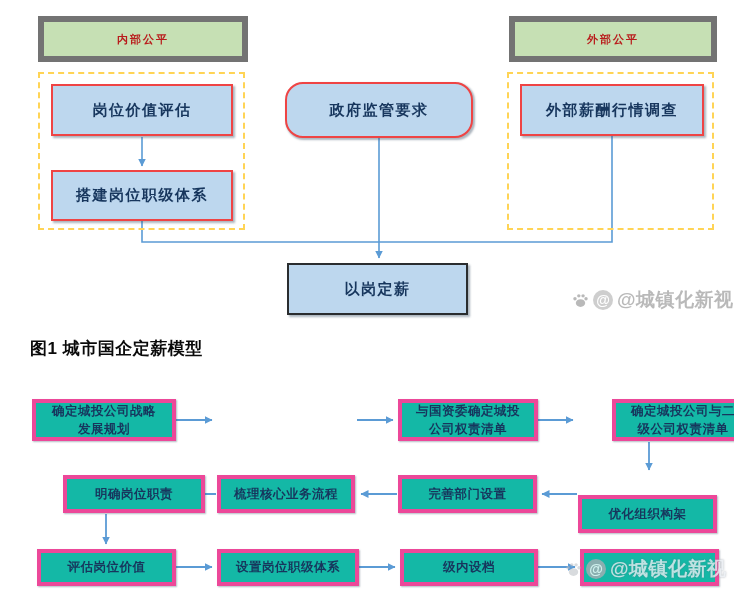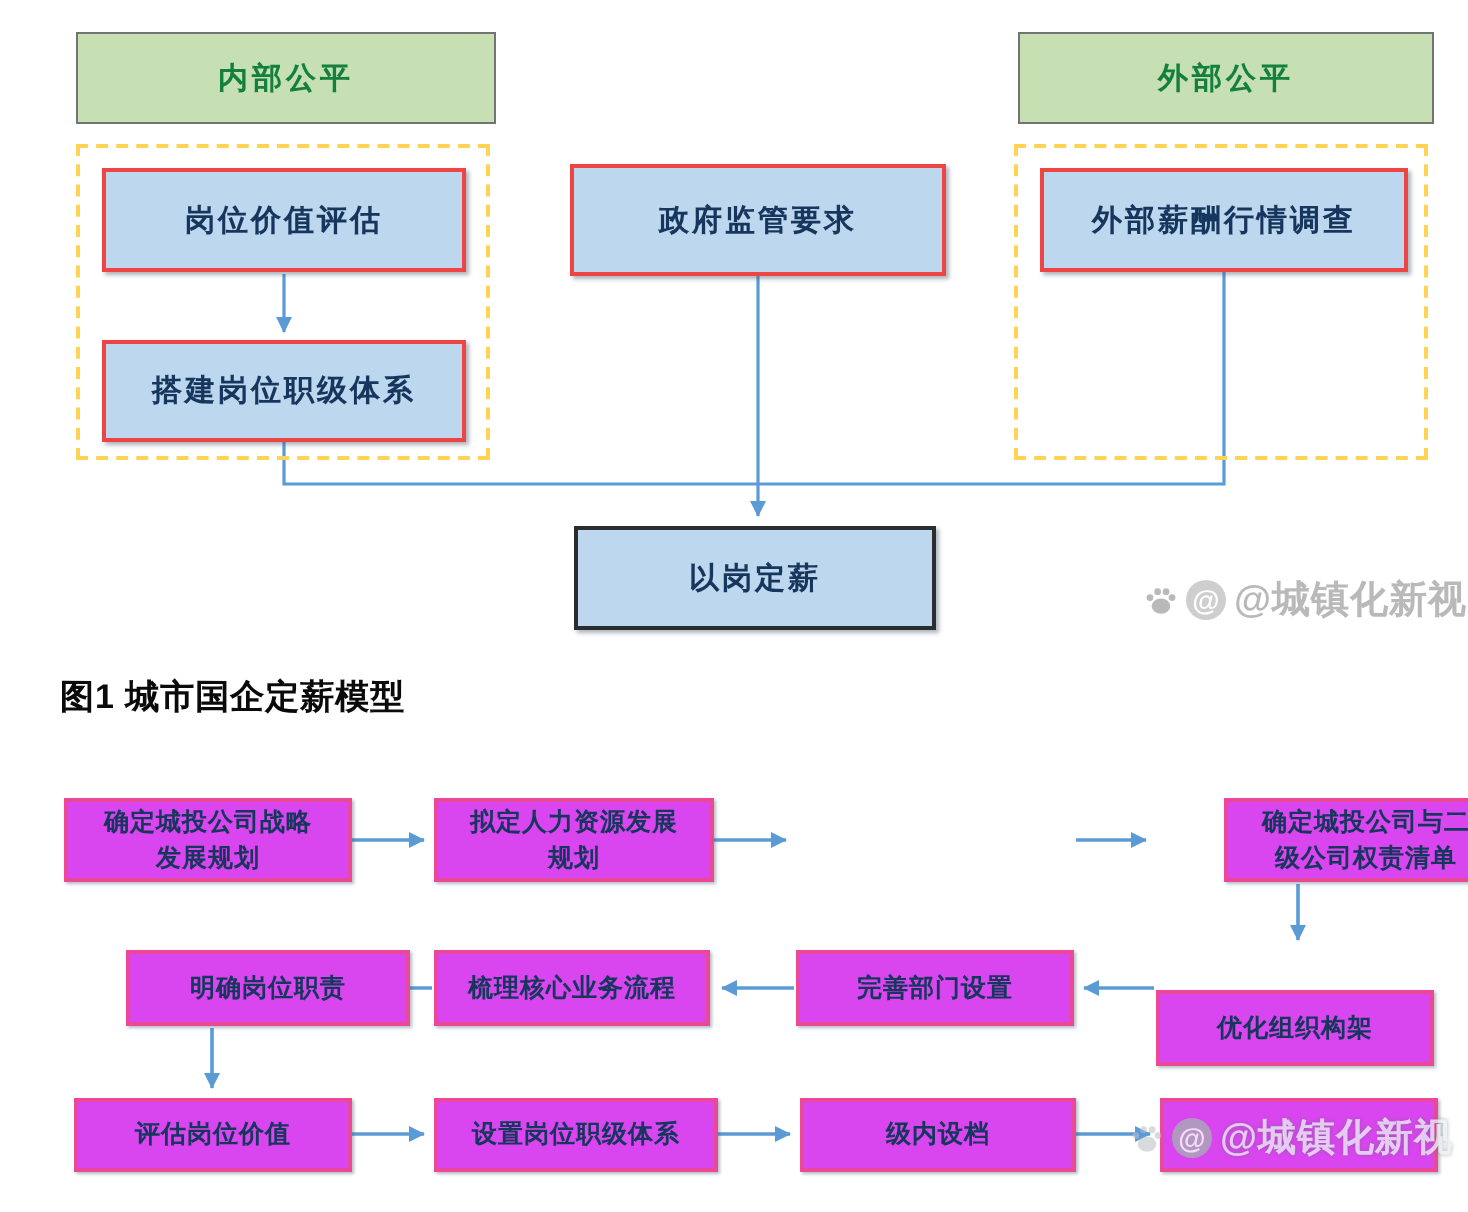--- a/index.html
+++ b/index.html
@@ -3,36 +3,36 @@
 <meta charset="utf-8">
 <style>
   html,body{margin:0;padding:0;background:#ffffff;}
   .page{
     position:relative;width:734px;height:606px;background:#ffffff;
     font-family:"Liberation Sans","DejaVu Sans",sans-serif;overflow:hidden;
   }
   .abs{position:absolute;box-sizing:border-box;}
   
   .hdr{
-    background:#c6e0b4;border:1px solid #737373;
+    background:#c6e0b4;border:6px solid #737373;
     display:flex;align-items:center;justify-content:center;
-    color:#15803d;font-size:15px;font-weight:700;letter-spacing:2px;
+    color:#b91c1c;font-size:11px;font-weight:700;letter-spacing:2px;
   }
   
   .dash{border:2px dashed #ffd455;background:transparent;}
   
   .node{
     background:#bdd7ee;border:2px solid #ef4444;
     box-shadow:1.5px 1.5px 2px rgba(70,90,110,.45);
     display:flex;align-items:center;justify-content:center;
     color:#17365d;font-size:15px;font-weight:700;letter-spacing:1.5px;
   }
   
   .fnode{
-    background:#d946ef;border:2px solid #ec4899;
+    background:#14b8a6;border:4px solid #ec4899;
     box-shadow:1px 1px 1.5px rgba(70,90,110,.4);
     display:flex;align-items:center;justify-content:center;text-align:center;
     color:#17365d;font-size:12.5px;font-weight:700;line-height:1.45;
     white-space:pre-line;letter-spacing:.5px;
   }
   .caption{color:#0a0a0a;font-size:17px;font-weight:600;letter-spacing:.5px;}
   svg.wires{position:absolute;left:0;top:0;pointer-events:none;}
   
   .wm{display:flex;align-items:center;gap:4px;}
   .wm .at-circle{
@@ -85,21 +85,21 @@
   <div class="abs hdr" style="left:509px;top:16px;width:208px;height:46px;">外部公平</div>
 
   <div class="abs dash" style="left:38px;top:72px;width:207px;height:158px;"></div>
 
   <div class="abs dash" style="left:507px;top:72px;width:207px;height:158px;"></div>
 
   <div class="abs node" style="left:51px;top:84px;width:182px;height:52px;">岗位价值评估</div>
 
   <div class="abs node" style="left:51px;top:170px;width:182px;height:51px;">搭建岗位职级体系</div>
 
-  <div class="abs node" style="left:285px;top:82px;width:188px;height:56px;">政府监管要求</div>
+  <div class="abs node" style="left:285px;top:82px;width:188px;height:56px;border-radius:18px;">政府监管要求</div>
 
   <div class="abs node" style="left:520px;top:84px;width:184px;height:52px;">外部薪酬行情调查</div>
 
   <div class="abs node" style="left:287px;top:263px;width:181px;height:52px;border-color:#2a2d2f;">以岗定薪</div>
 
   <div class="abs wm wm-grey" style="left:572px;top:287px;">
     <svg width="17" height="17" viewBox="0 0 20 20">
       <ellipse cx="10" cy="13" rx="5.5" ry="4.5" fill="#6f6f6f"></ellipse>
       <circle cx="3.5" cy="8" r="2" fill="#6f6f6f"></circle>
       <circle cx="8" cy="4.5" r="2" fill="#6f6f6f"></circle>
@@ -107,22 +107,22 @@
       <circle cx="16.5" cy="8" r="2" fill="#6f6f6f"></circle>
     </svg>
     <span class="at-circle">@</span>
     <span class="wm-text">@城镇化新视</span>
   </div>
 
   <div class="abs caption" style="left:30px;top:337px;">图1 城市国企定薪模型</div>
 
   <div class="abs fnode" style="left:32px;top:399px;width:144px;height:42px;">确定城投公司战略
 发展规划</div>
-  <div class="abs fnode" style="left:217px;top:399px;width:140px;height:42px;">拟定人力资源发展
-规划</div>
+  <div class="abs fnode" style="left:398px;top:399px;width:140px;height:42px;">与国资委确定城投
+公司权责清单</div>
   <div class="abs fnode" style="left:612px;top:399px;width:142px;height:42px;">确定城投公司与二
 级公司权责清单</div>
 
   <div class="abs fnode" style="left:35px;top:475px;width:142px;height:38px;margin-left:28px;">明确岗位职责</div>
   <div class="abs fnode" style="left:217px;top:475px;width:138px;height:38px;">梳理核心业务流程</div>
   <div class="abs fnode" style="left:398px;top:475px;width:139px;height:38px;">完善部门设置</div>
   <div class="abs fnode" style="left:578px;top:495px;width:139px;height:38px;">优化组织构架</div>
 
   <div class="abs fnode" style="left:37px;top:549px;width:139px;height:37px;">评估岗位价值</div>
   <div class="abs fnode" style="left:217px;top:549px;width:142px;height:37px;">设置岗位职级体系</div>

